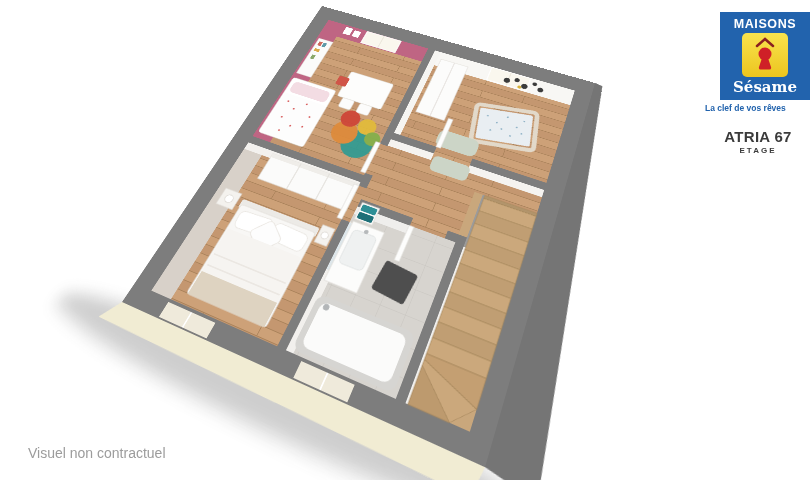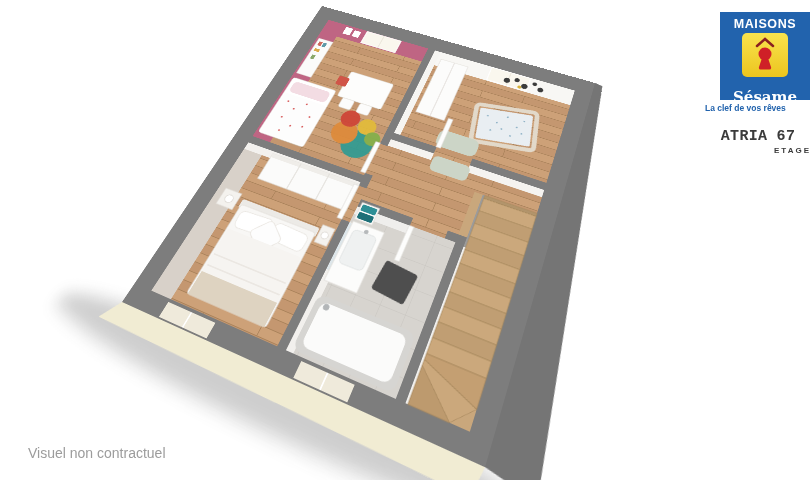--- a/index.html
+++ b/index.html
@@ -6,26 +6,26 @@
   body{width:811px;height:480px;font-family:"Liberation Sans",sans-serif;}
   .stage{position:relative;width:811px;height:480px;overflow:hidden;background:var(--c-bg,#fff);border-radius:7px;}
   .plan{position:absolute;left:0;top:0;overflow:visible;transform-origin:0 0;
         transform:matrix3d(0.4339,0.1416,0,-0.0002267,-0.4183,0.3771,0,-0.0005016,0,0,1,0,322,6,0,1);}
   .brand{position:absolute;left:705px;top:0;width:106px;}
   .logo-box{position:absolute;left:15px;top:12px;width:90px;height:88px;background:var(--c-brand_blue);
             display:flex;flex-direction:column;align-items:center;}
   .logo-top{color:#fff;font-weight:bold;font-size:12.5px;letter-spacing:.6px;margin-top:5px;}
   .logo-key{width:46px;height:44px;margin-top:2px;border-radius:5px;
             background:linear-gradient(#f9e34d,#ecc51f);display:flex;align-items:center;justify-content:center;}
-  .logo-bottom{color:#fff;font-weight:bold;font-size:15px;font-family:"DejaVu Serif",serif;margin-top:11px;}
+  .logo-bottom{color:#fff;font-weight:bold;font-size:15px;font-family:"DejaVu Serif",serif;margin-top:1px;}
   .tagline{position:absolute;left:0px;top:103px;width:106px;text-align:left;font-size:8.5px;
            font-weight:bold;color:var(--c-brand_blue);}
   .plan-title{position:absolute;left:0;top:128px;width:106px;text-align:center;font-size:15px;
-              font-weight:800;color:var(--c-title);letter-spacing:.3px;font-family:Liberation Mono, monospace;}
-  .plan-subtitle{position:absolute;left:0;top:146px;width:106px;text-align:right;font-size:8px;
+              font-weight:800;color:var(--c-title);letter-spacing:.3px;}
+  .plan-subtitle{position:absolute;left:0;top:146px;width:106px;text-align:center;font-size:8px;
                  font-weight:bold;color:var(--c-title);letter-spacing:2px;}
   .disclaimer{position:absolute;left:28px;top:445px;font-size:14px;color:var(--c-disclaimer);}
 </style>
 </head>
 <body>
 
 <div class="stage">
 
   <svg class="plan" width="480" height="560" viewBox="0 0 480 560">
     <defs>

